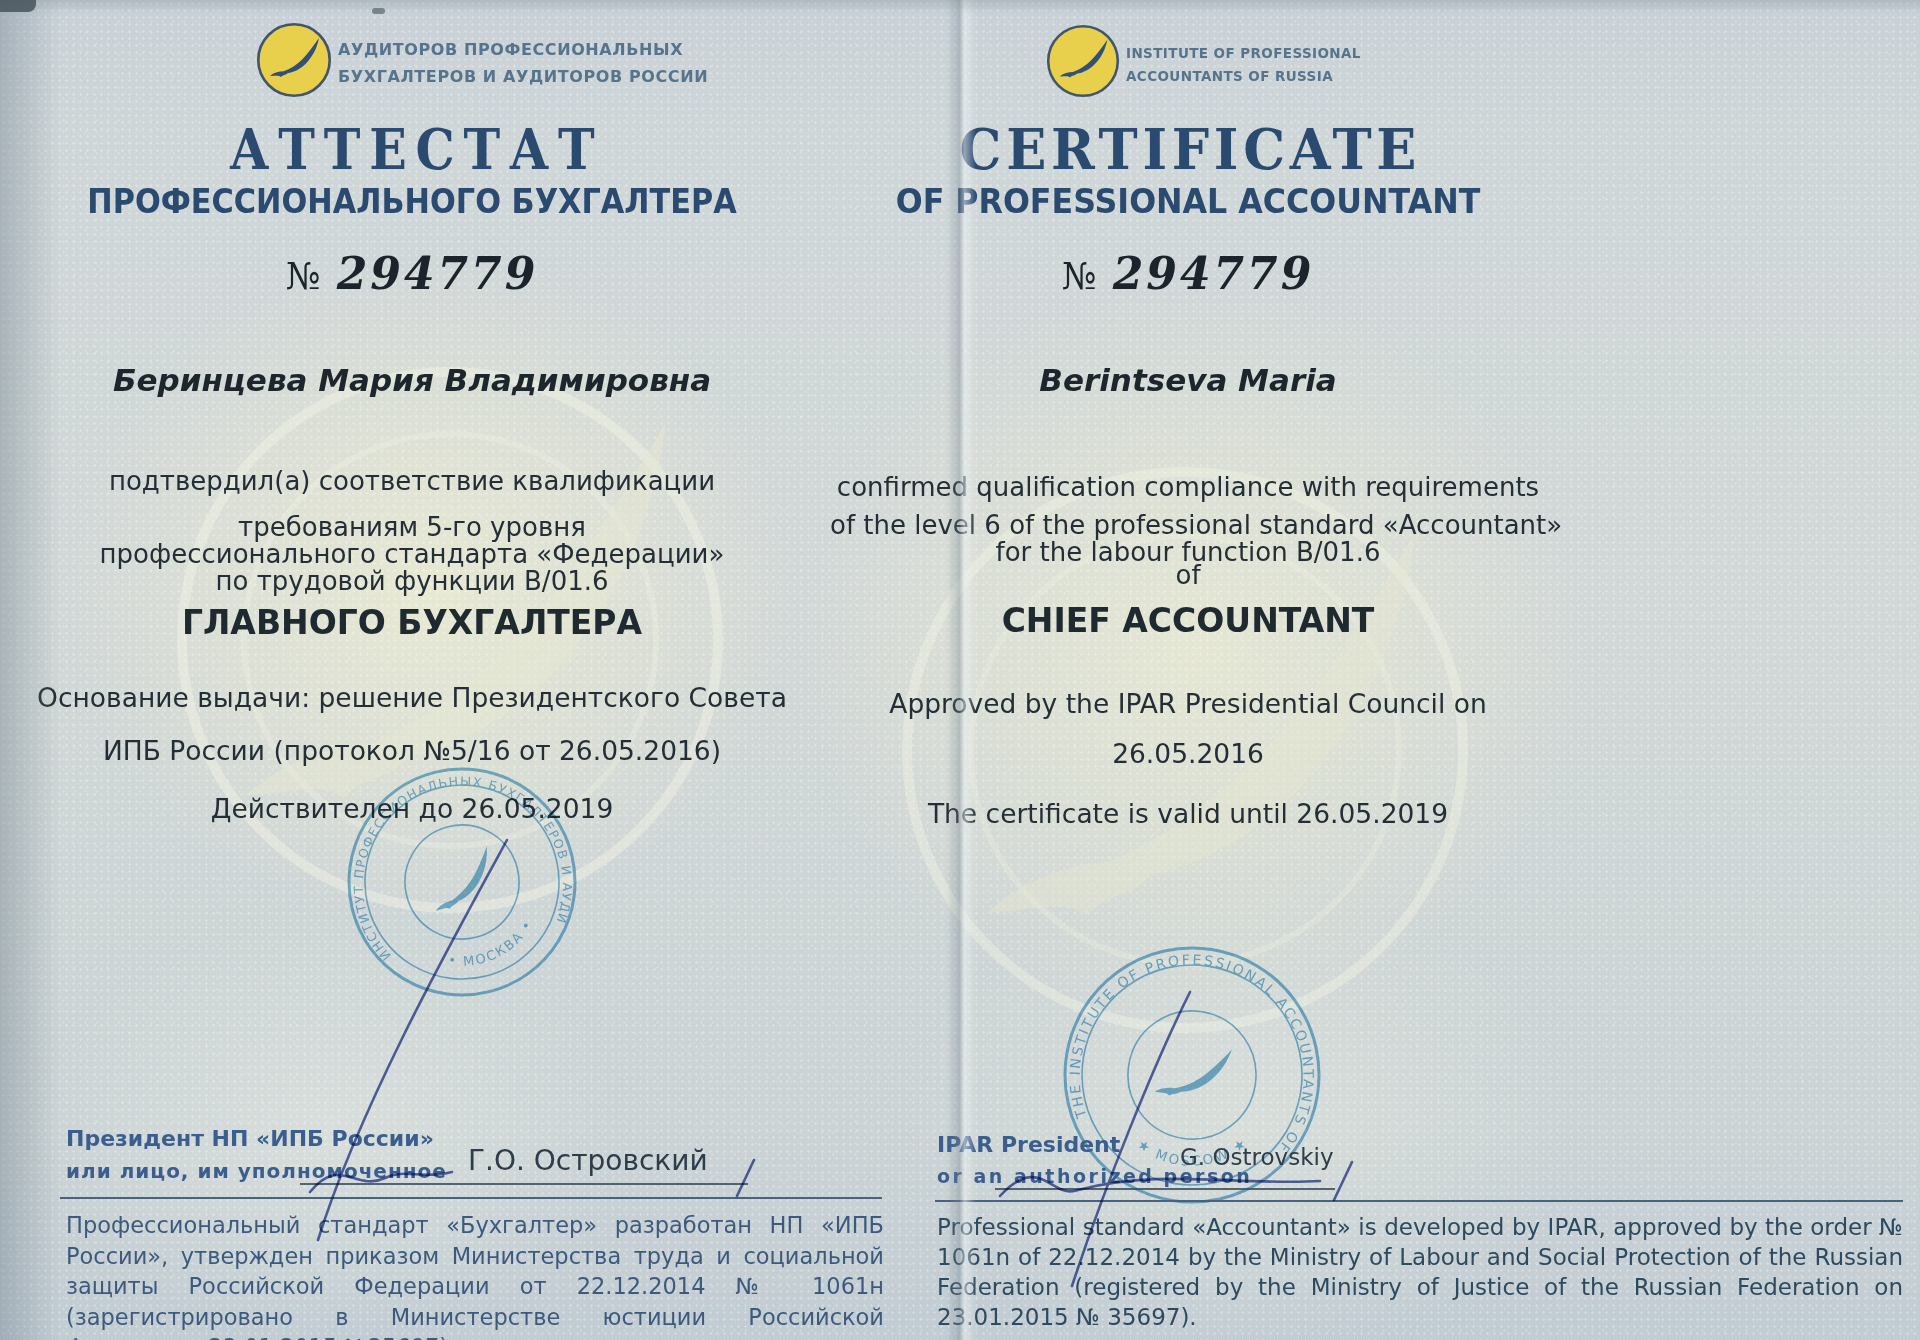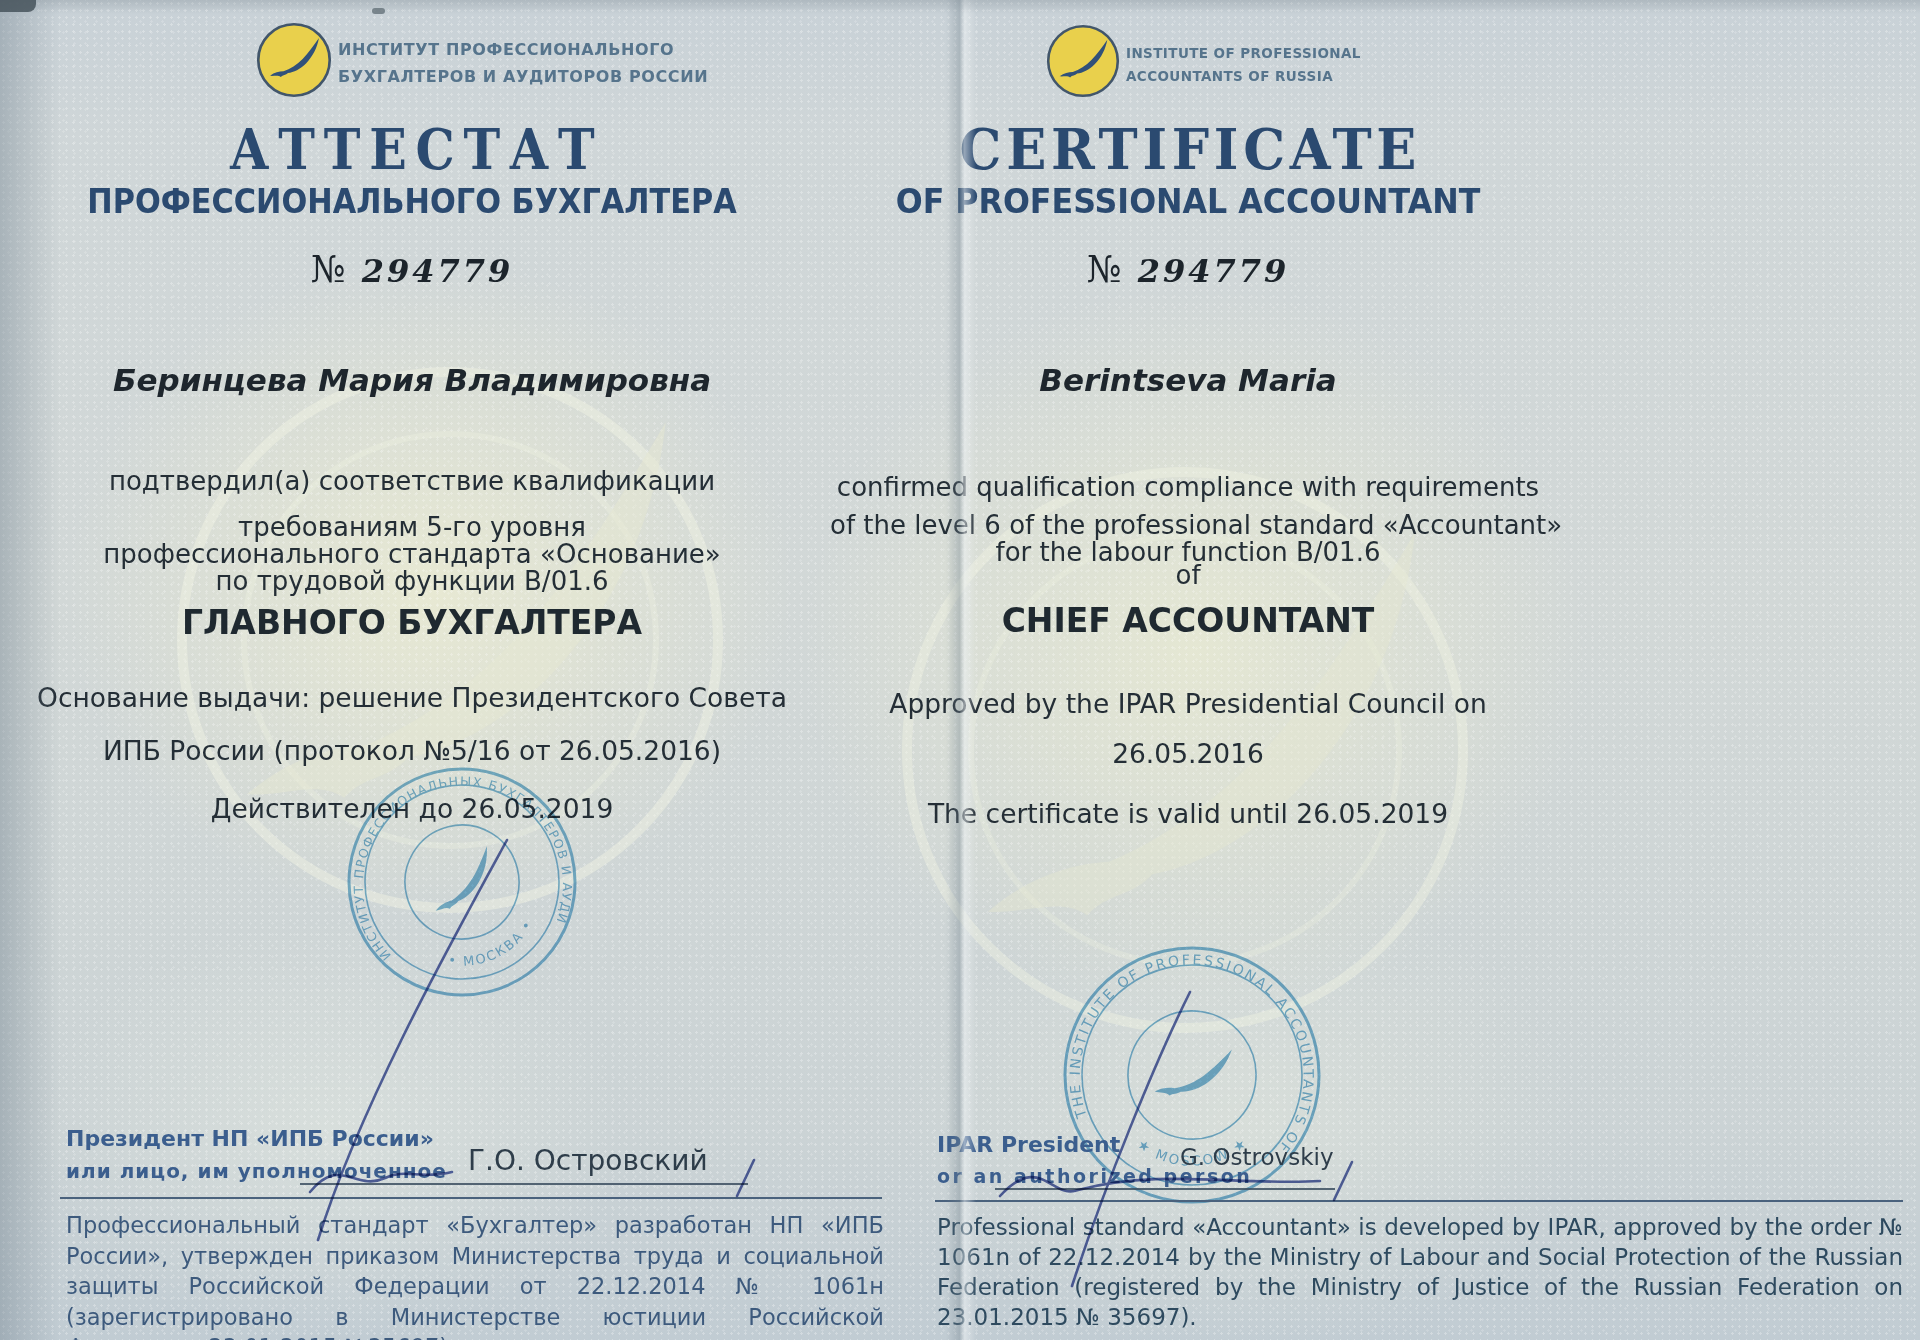--- a/index.html
+++ b/index.html
@@ -40,21 +40,21 @@
   .title-l{left:30px;top:116px;width:764px;letter-spacing:10px;text-indent:10px;transform:scaleX(.88);}
   .title-r{left:830px;top:116px;width:716px;letter-spacing:5px;text-indent:5px;transform:scaleX(.94);}
   .subtitle{font-weight:bold;color:#2b4a70;font-size:33px;}
   .subtitle-l{left:30px;top:182px;width:764px;transform:scaleX(.92);}
   .subtitle-r{left:830px;top:182px;width:716px;transform:scaleX(.96);}
 
   .numrow{font-family:"DejaVu Serif",serif;color:#1c242b;}
   .numrow-l{left:30px;top:248px;width:764px;}
   .numrow-r{left:830px;top:248px;width:716px;}
   .numsign{font-size:37px;}
-  .num{font-size:32px;font-weight:bold;font-style:italic;letter-spacing:3px;margin-left:16px;}
+  .num{font-size:44px;font-weight:bold;font-style:italic;letter-spacing:3px;margin-left:16px;}
 
   .holder{font-size:31px;font-weight:bold;font-style:italic;color:#1e262d;}
   .holder-l{left:30px;top:362px;width:764px;}
   .holder-r{left:830px;top:362px;width:716px;}
 
   .body-line{font-size:26px;color:#242e36;}
   .pos{font-size:33px;font-weight:bold;color:#1f2930;}
   .mid{font-size:26.5px;color:#242e36;}
 
   .signer{color:#3b5e8e;font-weight:bold;}
@@ -96,36 +96,36 @@
       </g>
   </svg>
 
   <svg class="abs" style="left:256px;top:22px" width="76" height="76" viewBox="0 0 100 100">
     <circle cx="50" cy="50" r="47" fill="#e9d04c" stroke="#42566b" stroke-width="3.5"></circle>
     <g transform="translate(14,16) scale(0.74)">
         <use href="#bird-path" fill="#31517a"></use>
       </g>
   </svg>
   <div class="abs org org-l">
-    <div>ИНСТИТУТ ПРОФЕССИОНАЛЬНОГО</div>
+    <div>АУДИТОРОВ ПРОФЕССИОНАЛЬНЫХ</div>
     <div>БУХГАЛТЕРОВ И АУДИТОРОВ РОССИИ</div>
   </div>
 
   <div class="abs ctr title title-l">АТТЕСТАТ</div>
   <div class="abs ctr subtitle subtitle-l">ПРОФЕССИОНАЛЬНОГО БУХГАЛТЕРА</div>
 
   <div class="abs ctr numrow numrow-l">
     <span class="numsign">№</span><span class="num">294779</span>
   </div>
 
   <div class="abs ctr holder holder-l">Беринцева Мария Владимировна</div>
 
   <div class="abs ctr body-line" style="left:30px;top:466px;width:764px">подтвердил(а) соответствие квалификации</div>
   <div class="abs ctr body-line" style="left:30px;top:512px;width:764px">требованиям 5-го уровня</div>
-  <div class="abs ctr body-line" style="left:30px;top:539px;width:764px">профессионального стандарта «Основание»</div>
+  <div class="abs ctr body-line" style="left:30px;top:539px;width:764px">профессионального стандарта «Федерации»</div>
   <div class="abs ctr body-line" style="left:30px;top:566px;width:764px">по трудовой функции В/01.6</div>
   <div class="abs ctr pos" style="left:30px;top:603px;width:764px">ГЛАВНОГО БУХГАЛТЕРА</div>
 
   <div class="abs ctr mid" style="left:30px;top:682px;width:764px">Основание выдачи: решение Президентского Совета</div>
   <div class="abs ctr mid" style="left:30px;top:735px;width:764px">ИПБ России (протокол №5/16 от 26.05.2016)</div>
   <div class="abs ctr mid" style="left:30px;top:793px;width:764px">Действителен до 26.05.2019</div>
 
   <svg class="stamp" style="left:342px;top:762px;opacity:.78" width="240" height="240" viewBox="0 0 240 240">
     <defs>
       <path id="st-l-arc" d="M 36,178 A 100,100 0 1 1 204,178"></path>

